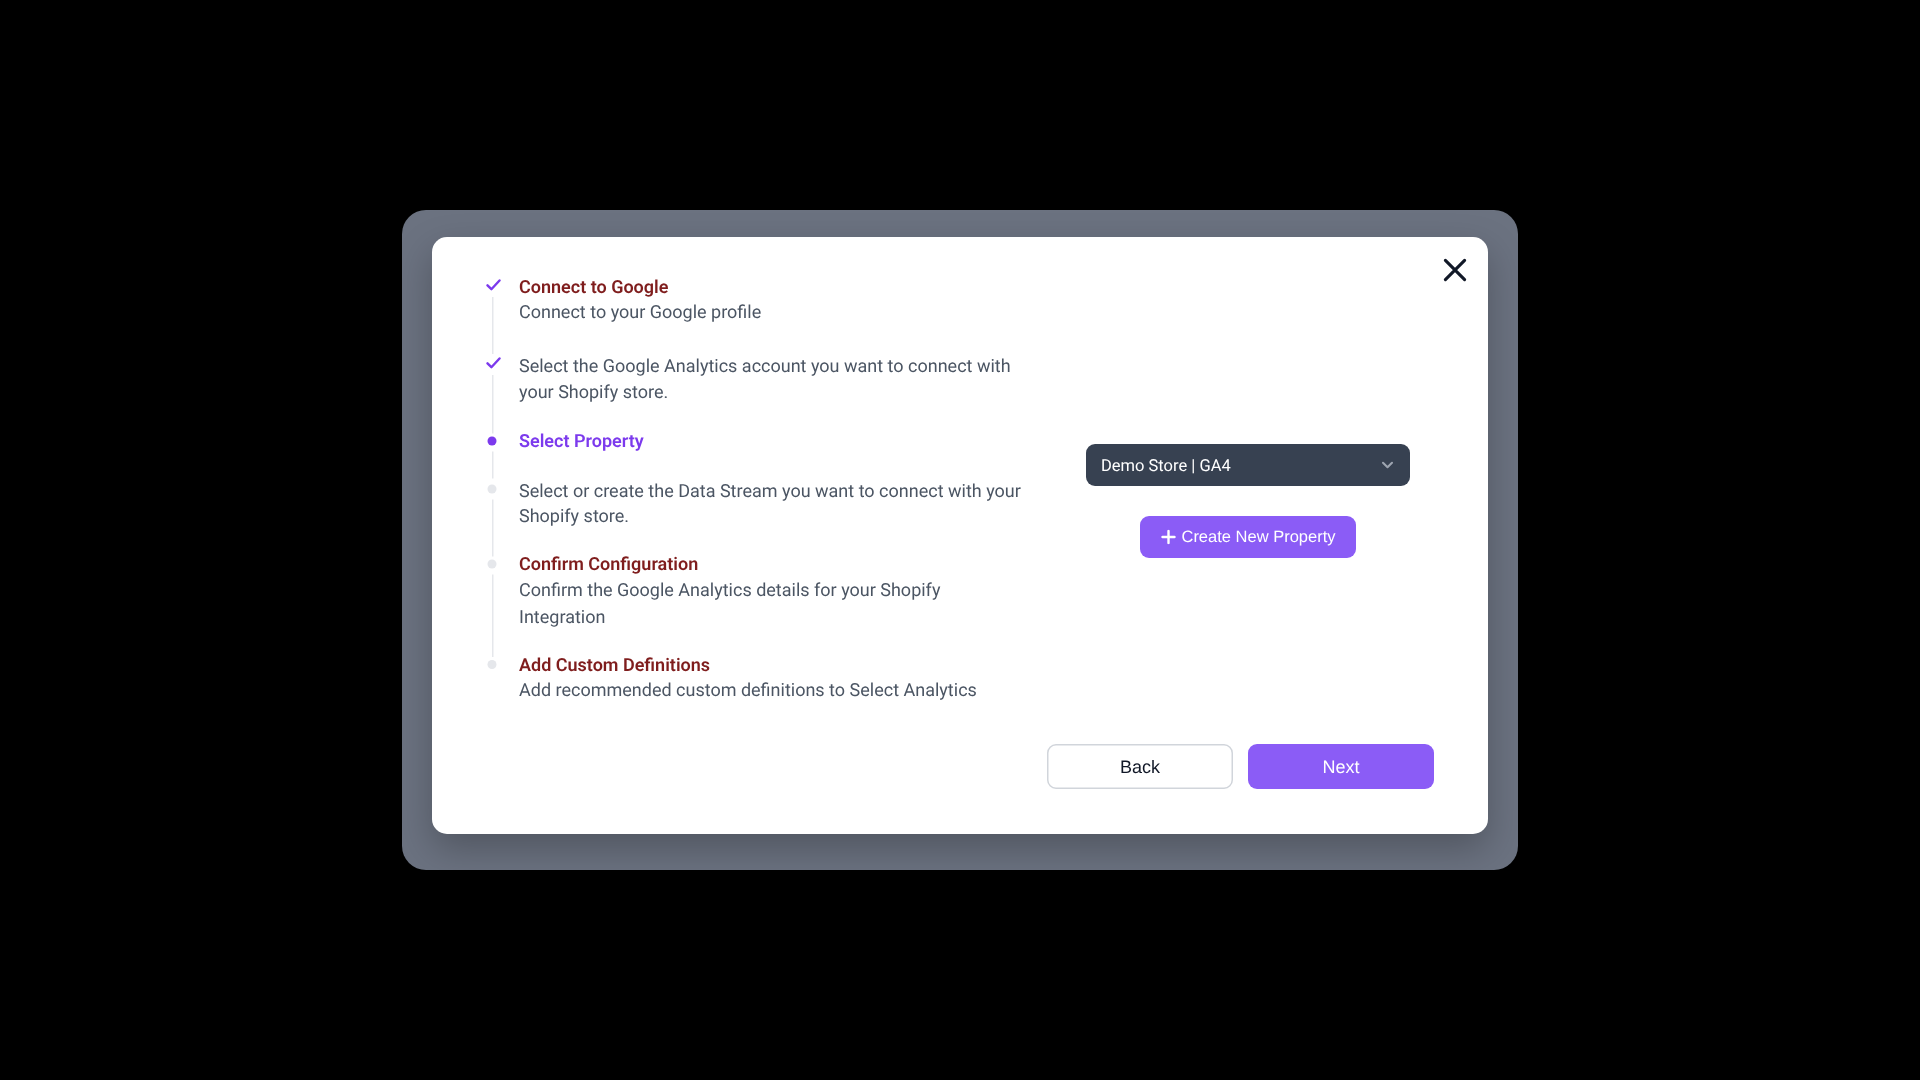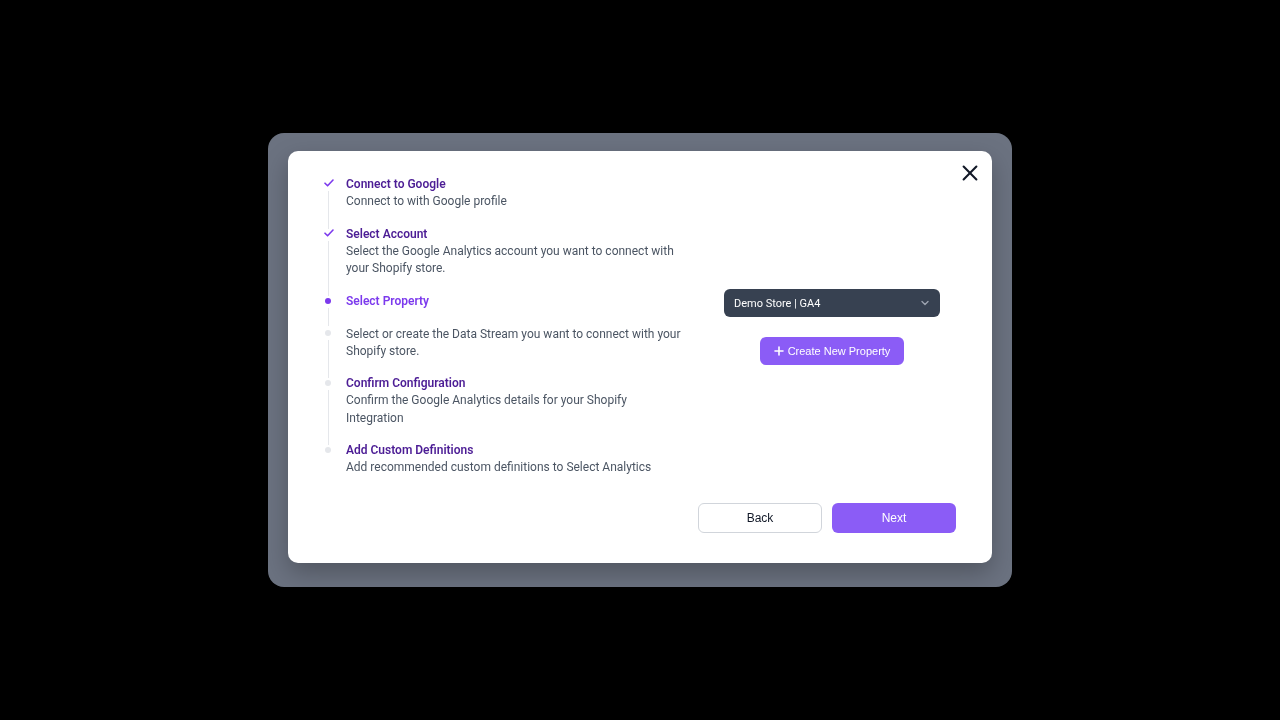--- a/index.html
+++ b/index.html
@@ -90,21 +90,21 @@
       background: #e5e7eb;
       border-radius: 50%;
       width: 6px;
       height: 6px;
       margin-left: 1px;
       margin-top: 3px;
     }
     .step-title {
       font-size: 12px;
       font-weight: 600;
-      color: #4c1d95;
+      color: #7f1d1d;
     }
     .step-desc {
       font-size: 12px;
       color: #4b5563;
       margin-top: 2px;
       line-height: 1.45;
     }
     .step.active .step-title { color: #7c3aed; }
     .step.active .step-desc  { color: #8b5cf6; }
     .right-panel {
@@ -195,30 +195,29 @@
 
       <div class="steps">
 
         <div class="step">
           <div class="marker check">
             <svg viewBox="0 0 10 10" stroke="currentColor" stroke-width="1.6" fill="none" stroke-linecap="round" stroke-linejoin="round">
                 <path d="M1 5.2 L3.6 7.8 L9 2"></path>
               </svg>
           </div>
           <div class="step-title">Connect to Google</div>
-          <div class="step-desc">Connect to with Google profile</div>
+          <div class="step-desc">Connect to your Google profile</div>
         </div>
 
         <div class="step">
           <div class="marker check">
             <svg viewBox="0 0 10 10" stroke="currentColor" stroke-width="1.6" fill="none" stroke-linecap="round" stroke-linejoin="round">
                 <path d="M1 5.2 L3.6 7.8 L9 2"></path>
               </svg>
           </div>
-          <div class="step-title">Select Account</div>
           <div class="step-desc">Select the Google Analytics account you want to connect with your Shopify store.</div>
         </div>
 
         <div class="step active">
           <div class="marker current"></div>
           <div class="step-title">Select Property</div>
         </div>
 
         <div class="step">
           <div class="marker upcoming"></div>

